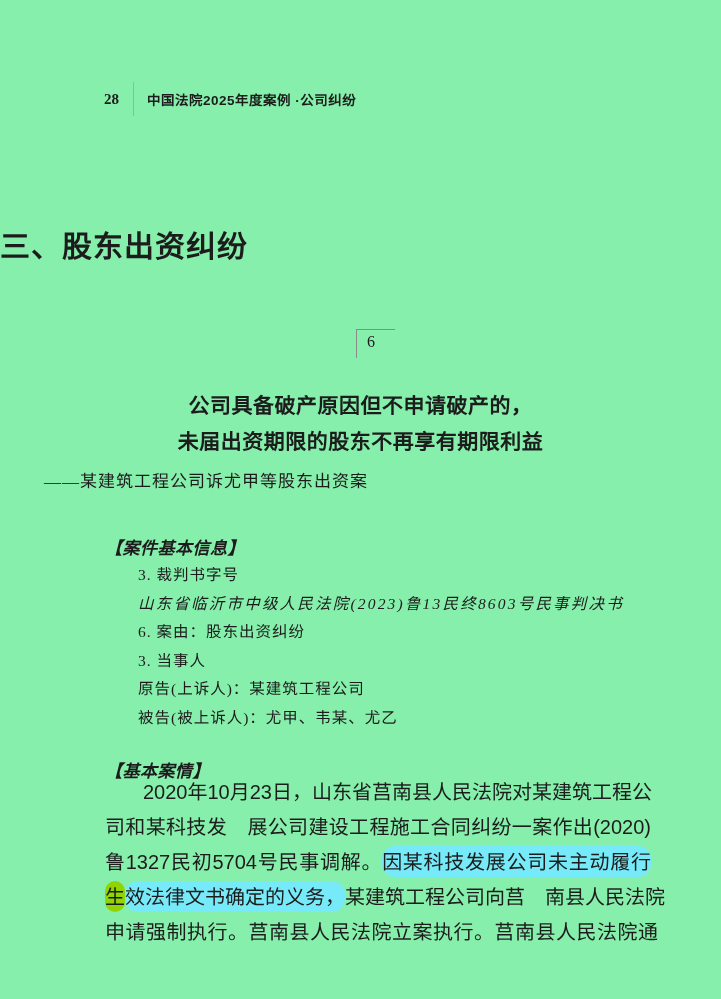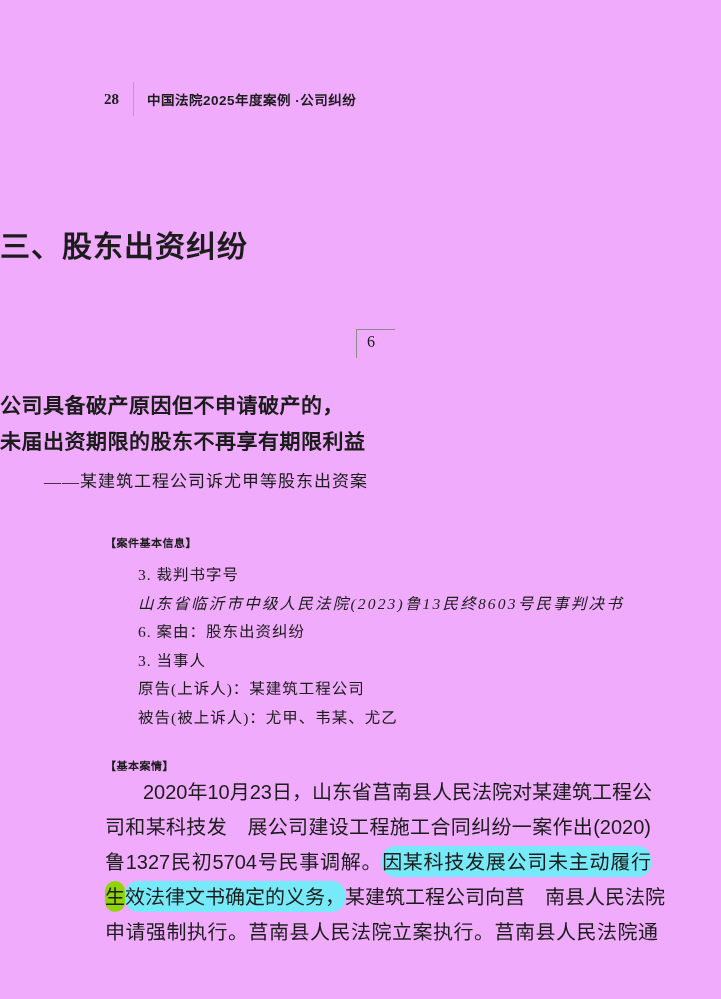--- a/index.html
+++ b/index.html
@@ -11,21 +11,21 @@
   * { margin: 0; padding: 0; box-sizing: border-box; }
   html, body { background: #ffffff; }
   body {
     width: 721px; height: 999px;
     font-family: "Liberation Sans", sans-serif;
     color: var(--ink);
   }
   .page {
     position: relative;
     width: 721px; height: 999px;
-    background: #f0abfc;
+    background: #86efac;
     overflow: hidden;
   }
 
   
   .running-header {
     position: absolute; top: 82px; left: 104px;
     display: flex; align-items: center;
     height: 34px;
   }
   .page-number {
@@ -58,36 +58,37 @@
     border-top: 1.5px solid #8a8a8a;
     border-left: 1.5px solid #8a8a8a;
     font-family: "Liberation Serif", serif;
     font-size: 16px;
     padding: 3px 0 0 10px;
   }
 
   
   .case-title {
     position: absolute; top: 388px; left: 0;
-    width: 100%; text-align: left;
+    width: 100%; text-align: center;
     font-weight: 700; font-size: 21px;
     line-height: 36px; letter-spacing: 0.5px;
   }
   .case-subtitle {
     position: absolute; top: 467px; left: 0;
     width: 100%; text-align: left;
     font-family: "Liberation Serif", serif;
     font-size: 17px; letter-spacing: 1px; margin-left: 44px;
   }
 
   
   .section-heading {
     position: absolute; left: 105px;
-    font-weight: 700; font-size: 11px;
+    font-weight: 700; font-size: 17px;
     letter-spacing: 0.5px;
+    font-style: italic;
   }
   .heading-basic-info { top: 534px; }
   .heading-facts { top: 757px; }
 
   
   .info-list {
     position: absolute; top: 561px; left: 138px;
     font-family: "Liberation Serif", serif;
     font-size: 15.5px; line-height: 28.5px;
     list-style: none;

